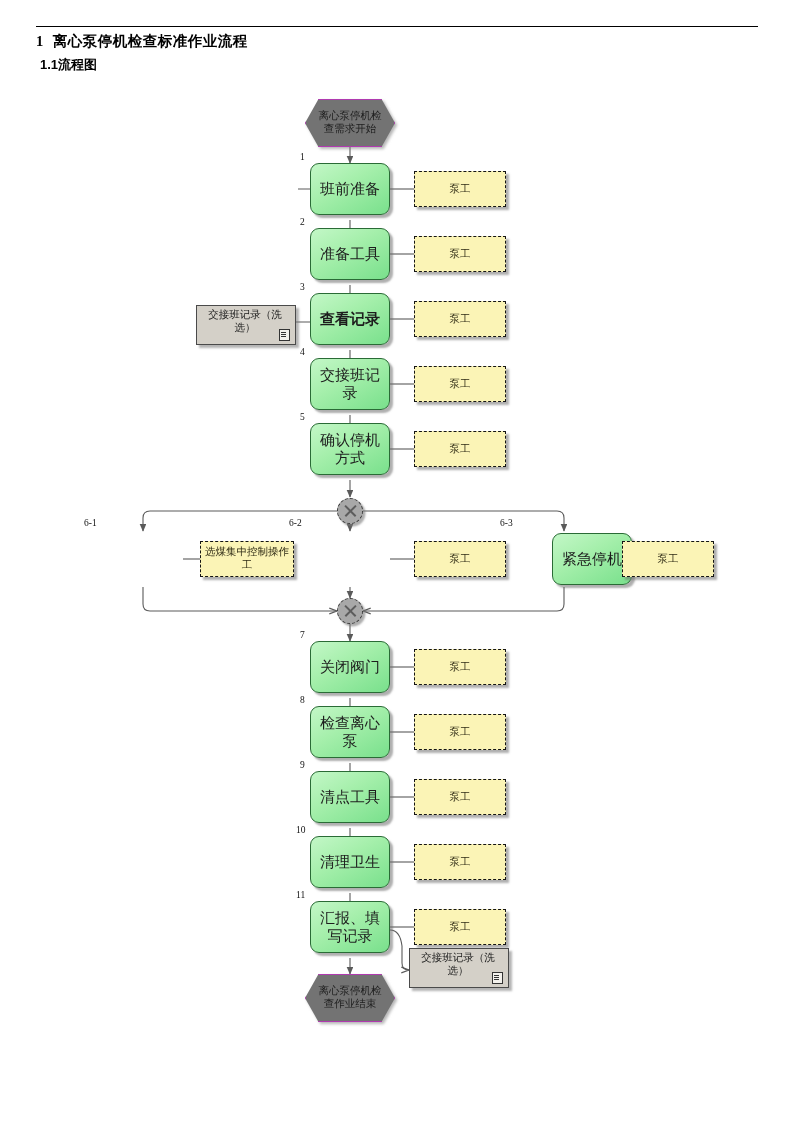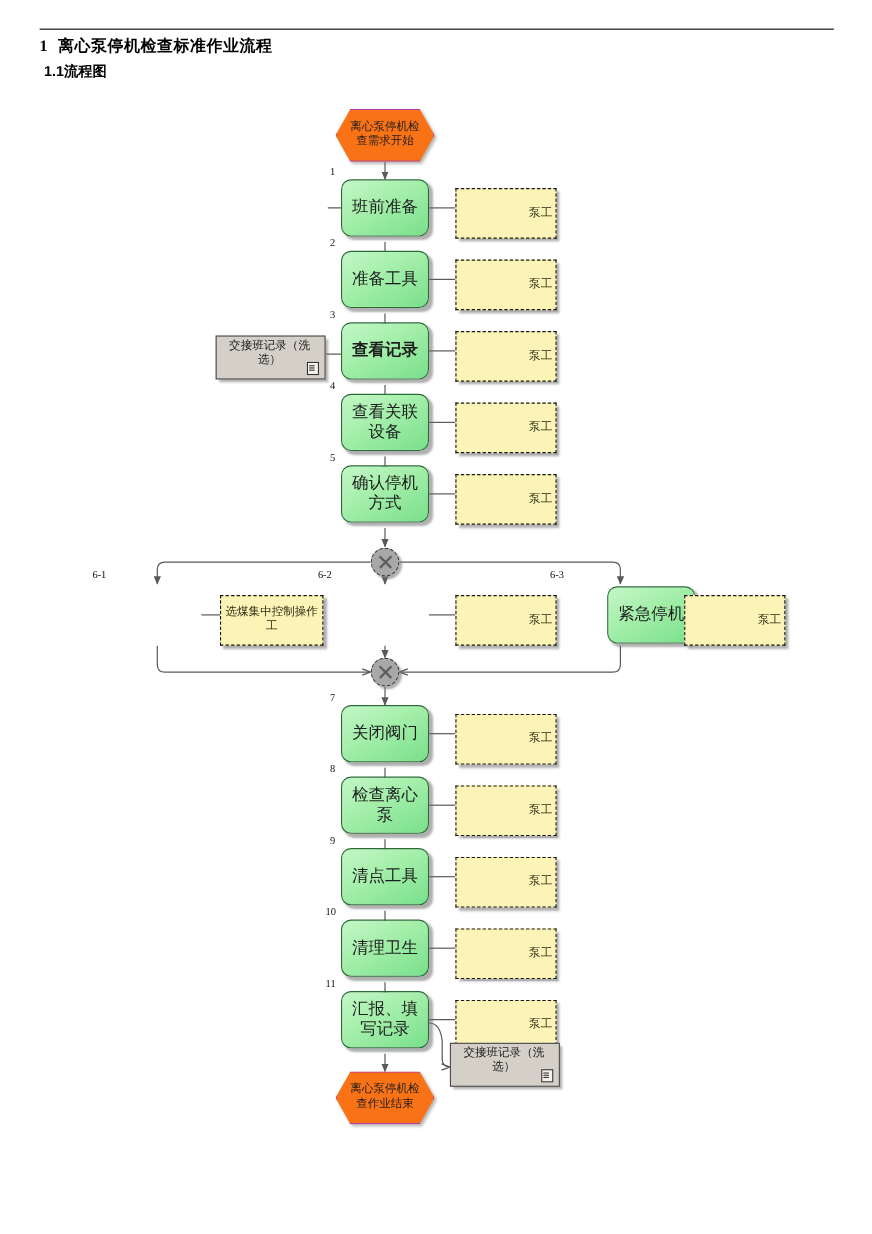--- a/index.html
+++ b/index.html
@@ -70,34 +70,33 @@
     border-radius: 9px;
     background: linear-gradient(150deg, #c3f7c7 0%, #a5efab 42%, #79e08c 100%);
     font-size: 15px;
     color: #1d1d1d;
     box-shadow: 3px 3px 2px rgba(110,110,110,.55);
     padding: 2px 4px;
   }
 
   
   .role {
-    height: 46px;
+    height: 36px;
     border: 1.4px dashed #141414;
     background: #fbf4b6;
     font-size: 10.5px;
     color: #2e2a14;
     box-shadow: 3px 3px 2px rgba(110,110,110,.55);
     padding: 1px 3px;
-    justify-content: flex-end;
   }
 
   
   .event {
     width: 90px; height: 48px;
-    background: #f97316;
+    background: #737373;
     border: 1.2px solid #b03ab0;
     font-size: 10.5px;
     color: #1d1d1d;
     clip-path: polygon(15% 0%, 85% 0%, 100% 50%, 85% 100%, 15% 100%, 0% 50%);
     padding: 2px 9px;
     box-sizing: border-box;
   }
   .event-wrap {
     position: absolute;
     filter: drop-shadow(2.5px 2.5px 1.5px rgba(120,120,120,.55));
@@ -270,21 +269,21 @@
   <div class="step-num" style="left:300px; top:282px;">3</div>
   <div class="node task" style="left:310px; top:293px;font-weight:bold;">
     <span>查看记录</span>
   </div>
   <div class="node role" style="left:414px; top:301px; width:92px;">
     <span>泵工</span>
   </div>
 
   <div class="step-num" style="left:300px; top:347px;">4</div>
   <div class="node task" style="left:310px; top:358px;">
-    <span>查看关联设备</span>
+    <span>交接班记录</span>
   </div>
   <div class="node role" style="left:414px; top:366px; width:92px;">
     <span>泵工</span>
   </div>
 
   <div class="step-num" style="left:300px; top:412px;">5</div>
   <div class="node task" style="left:310px; top:423px;">
     <span>确认停机方式</span>
   </div>
   <div class="node role" style="left:414px; top:431px; width:92px;">

